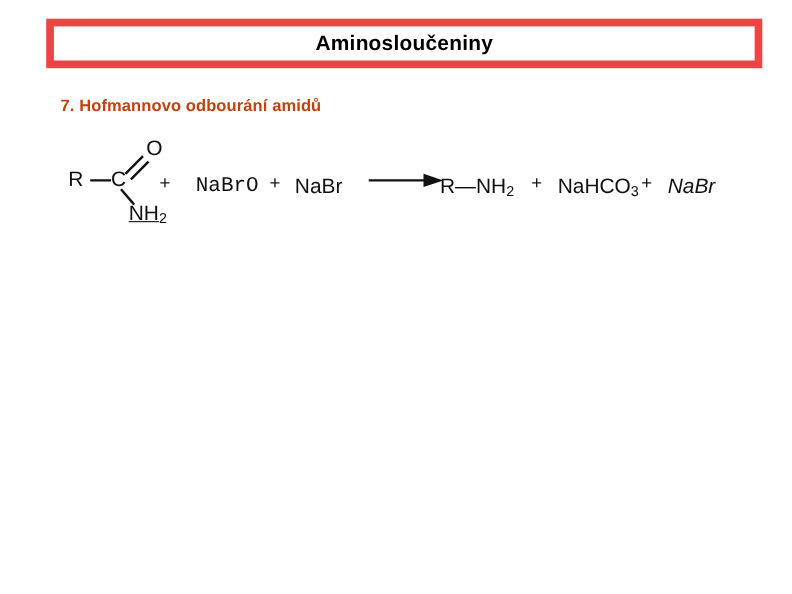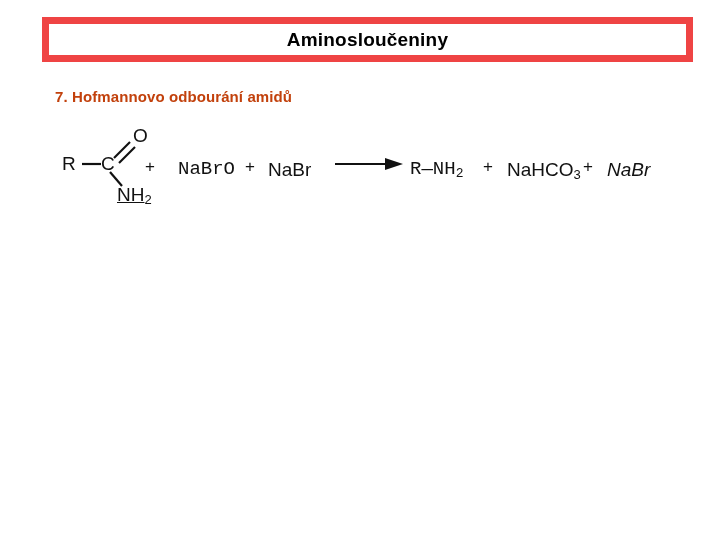--- a/index.html
+++ b/index.html
@@ -138,21 +138,21 @@
 
   <span class="chem-text" style="left:208px; top:30px;">NaBr</span>
 
   <div id="reaction-arrow">
     <svg width="68" height="16" viewBox="0 0 68 16" xmlns="http://www.w3.org/2000/svg">
       <line x1="0" y1="8" x2="54" y2="8" stroke="#111111" stroke-width="2"></line>
       <polygon points="50,2 68,8 50,14" fill="#111111"></polygon>
     </svg>
   </div>
 
-  <span class="chem-text" style="left:350px; top:30px;font-family:Liberation Mono, monospace;">
+  <span class="chem-text" style="left:340px; top:30px;">
     <span>R</span><span>—</span><span>NH</span><sub>2</sub>
   </span>
 
   <span class="plus" style="left:423px; top:28px;">+</span>
 
   <span class="chem-text" style="left:447px; top:30px;">
     <span>NaHCO</span><sub>3</sub>
   </span>
 
   <span class="plus" style="left:523px; top:28px;">+</span>

